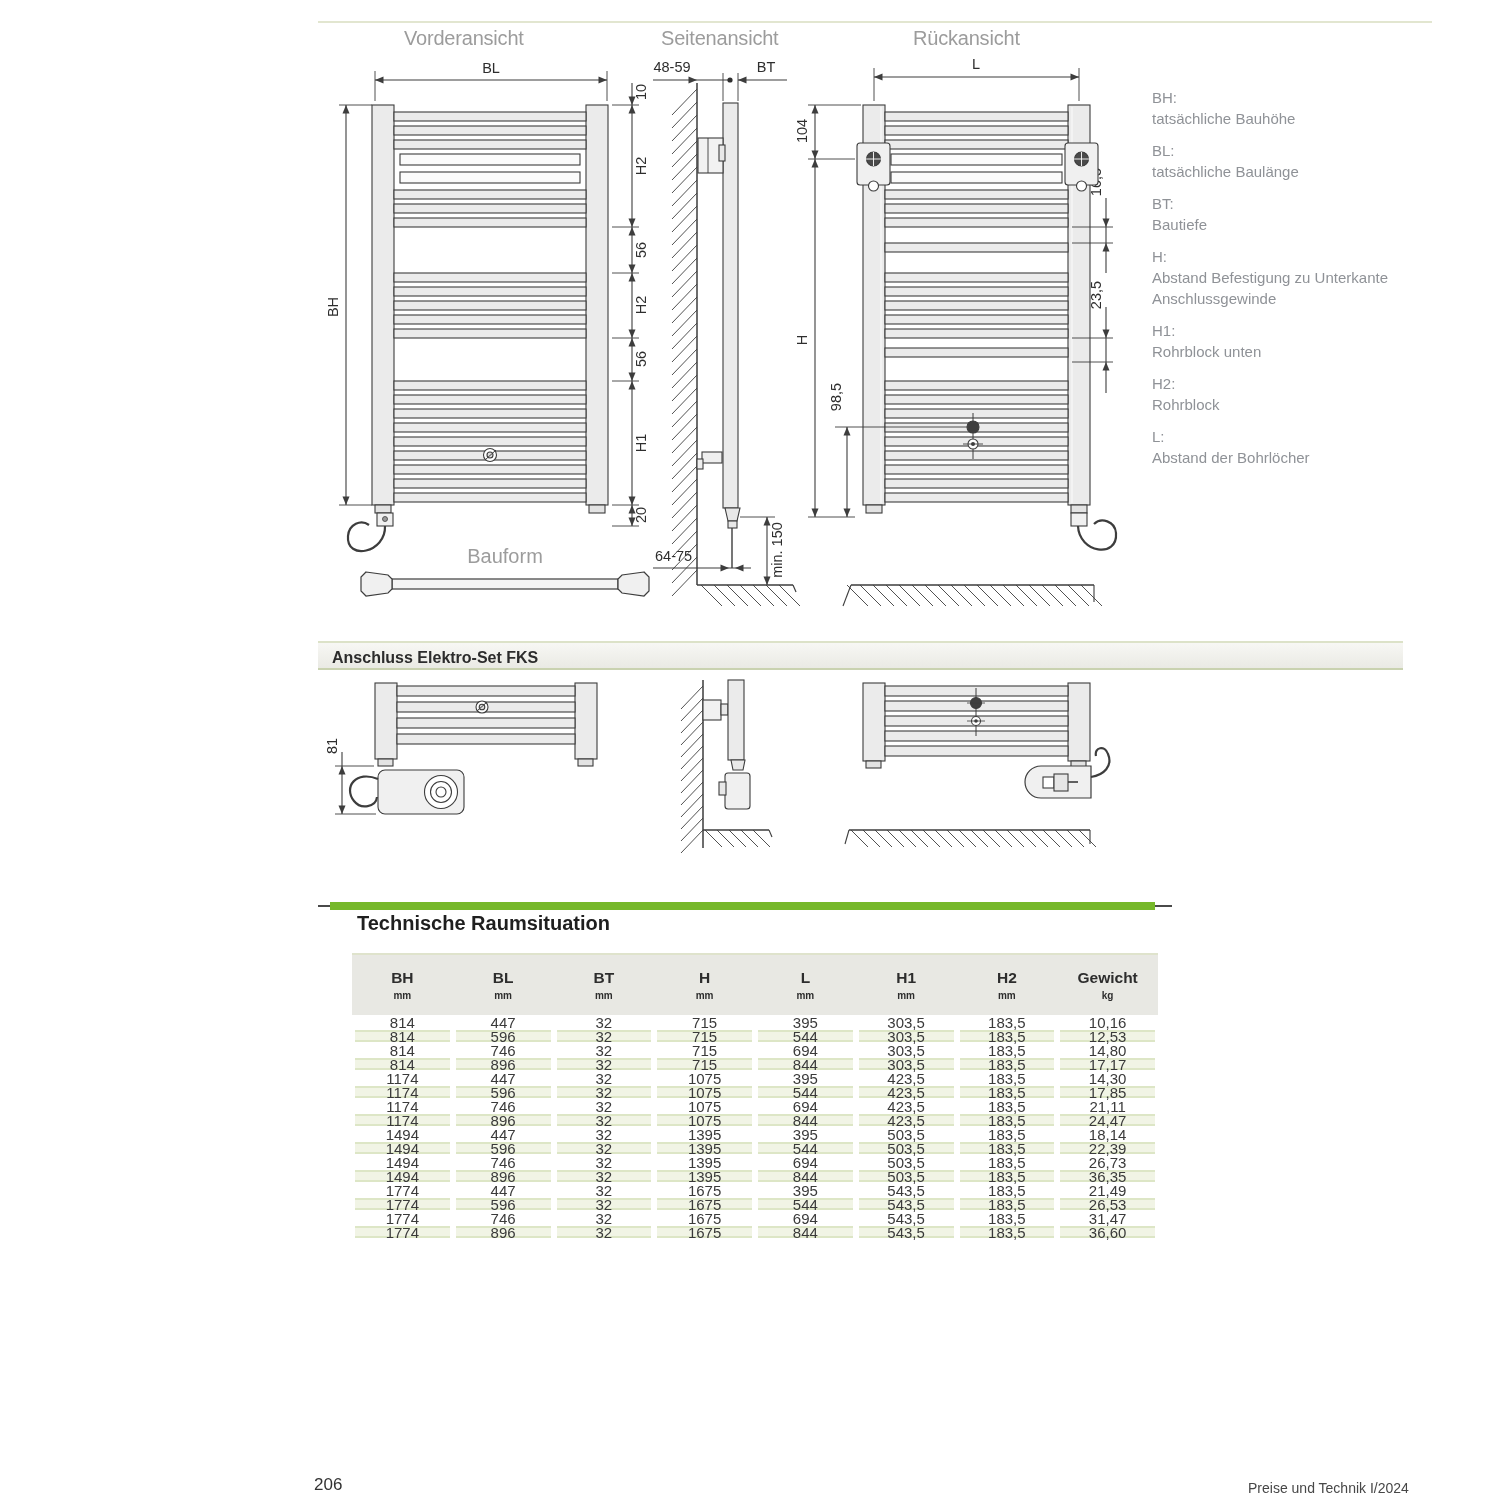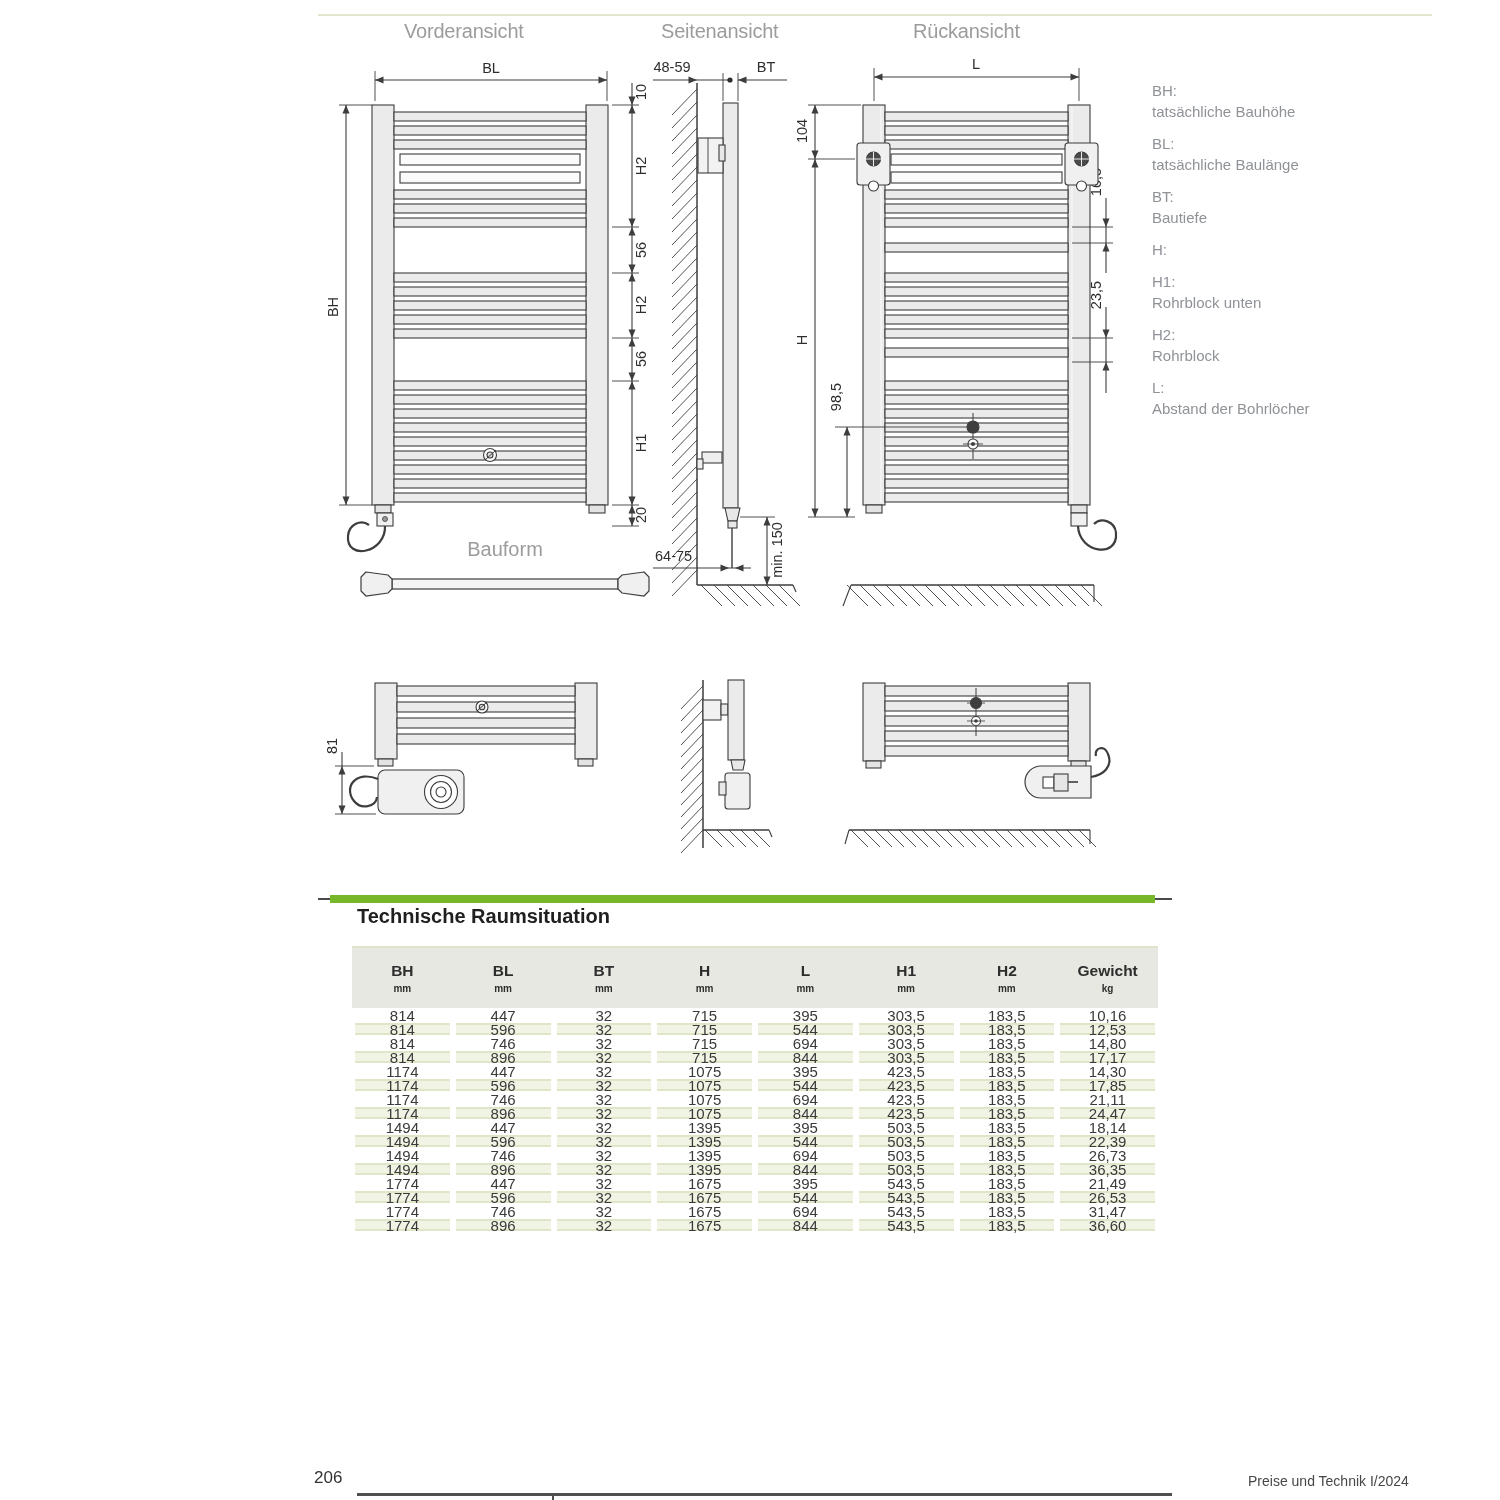--- a/index.html
+++ b/index.html
@@ -1,18 +1,18 @@
 <!DOCTYPE html>
 <html><head>
 <meta charset="utf-8">
 <style>
   html,body{margin:0;padding:0;background:#fff;}
   .page{position:relative;width:1500px;height:1500px;background:#fff;overflow:hidden;
         font-family:"Liberation Sans",sans-serif;color:#333;}
-  .abs{position:absolute;}
+  .abs{position:absolute;margin-top:7px;}
   .topline{left:318px;top:14px;width:1114px;height:2px;background:#e2e6d0;}
   .view-title{top:20px;font-size:20px;color:#9c9c9c;letter-spacing:-0.2px;}
   .legend{left:1152px;top:80px;width:345px;}
   .legend-row{display:flex;margin-bottom:11px;font-size:15px;color:#8f9297;line-height:21px;flex-direction:column;}
   .legend-key{width:36px;flex:none;}
   .legend-text{white-space:pre-line;}
   .bauform-label{left:420px;top:538px;width:170px;text-align:center;font-size:20px;color:#9c9c9c;}
   .fks-bar{left:318px;top:634px;width:1085px;height:29px;line-height:29px;padding-left:14px;
            background:linear-gradient(180deg,#f7f7f4,#eaeae4);
            border-top:2px solid #dce2c8;border-bottom:2px solid #c9d2b0;
@@ -324,35 +324,38 @@
       <div class="legend-row">
         <span class="legend-key">BL:</span>
         <span class="legend-text">tatsächliche Baulänge</span>
       </div>
       <div class="legend-row">
         <span class="legend-key">BT:</span>
         <span class="legend-text">Bautiefe</span>
       </div>
       <div class="legend-row">
         <span class="legend-key">H:</span>
+        <span class="legend-text">Abstand Befestigung zu Unterkante
+Anschlussgewinde</span>
       </div>
       <div class="legend-row">
         <span class="legend-key">H1:</span>
         <span class="legend-text">Rohrblock unten</span>
       </div>
       <div class="legend-row">
         <span class="legend-key">H2:</span>
         <span class="legend-text">Rohrblock</span>
       </div>
       <div class="legend-row">
         <span class="legend-key">L:</span>
         <span class="legend-text">Abstand der Bohrlöcher</span>
       </div>
     </div>
 
+  <div class="abs fks-bar">Anschluss Elektro-Set FKS</div>
 
   <svg id="fk1" style="left:330px;top:678px;" width="320" height="160" viewBox="0 0 320 160">
     <text x="7" y="68" text-anchor="middle" transform="rotate(-90 7 68)">81</text>
   <rect x="45" y="5" width="22" height="76" rx="0" fill="#ebebeb" stroke="#3d3d3d" stroke-width="1.1"></rect>
       <rect x="245" y="5" width="22" height="76" rx="0" fill="#ebebeb" stroke="#3d3d3d" stroke-width="1.1"></rect>
       <rect x="48" y="81" width="15" height="7" rx="0" fill="#e3e3e3" stroke="#3d3d3d" stroke-width="1.1"></rect>
       <rect x="248" y="81" width="15" height="7" rx="0" fill="#e3e3e3" stroke="#3d3d3d" stroke-width="1.1"></rect>
       <rect x="67" y="8" width="178" height="10" rx="0" fill="#ebebeb" stroke="#3d3d3d" stroke-width="1.1"></rect>
       <rect x="67" y="24" width="178" height="10" rx="0" fill="#ebebeb" stroke="#3d3d3d" stroke-width="1.1"></rect>
       <rect x="67" y="40" width="178" height="10" rx="0" fill="#ebebeb" stroke="#3d3d3d" stroke-width="1.1"></rect>

